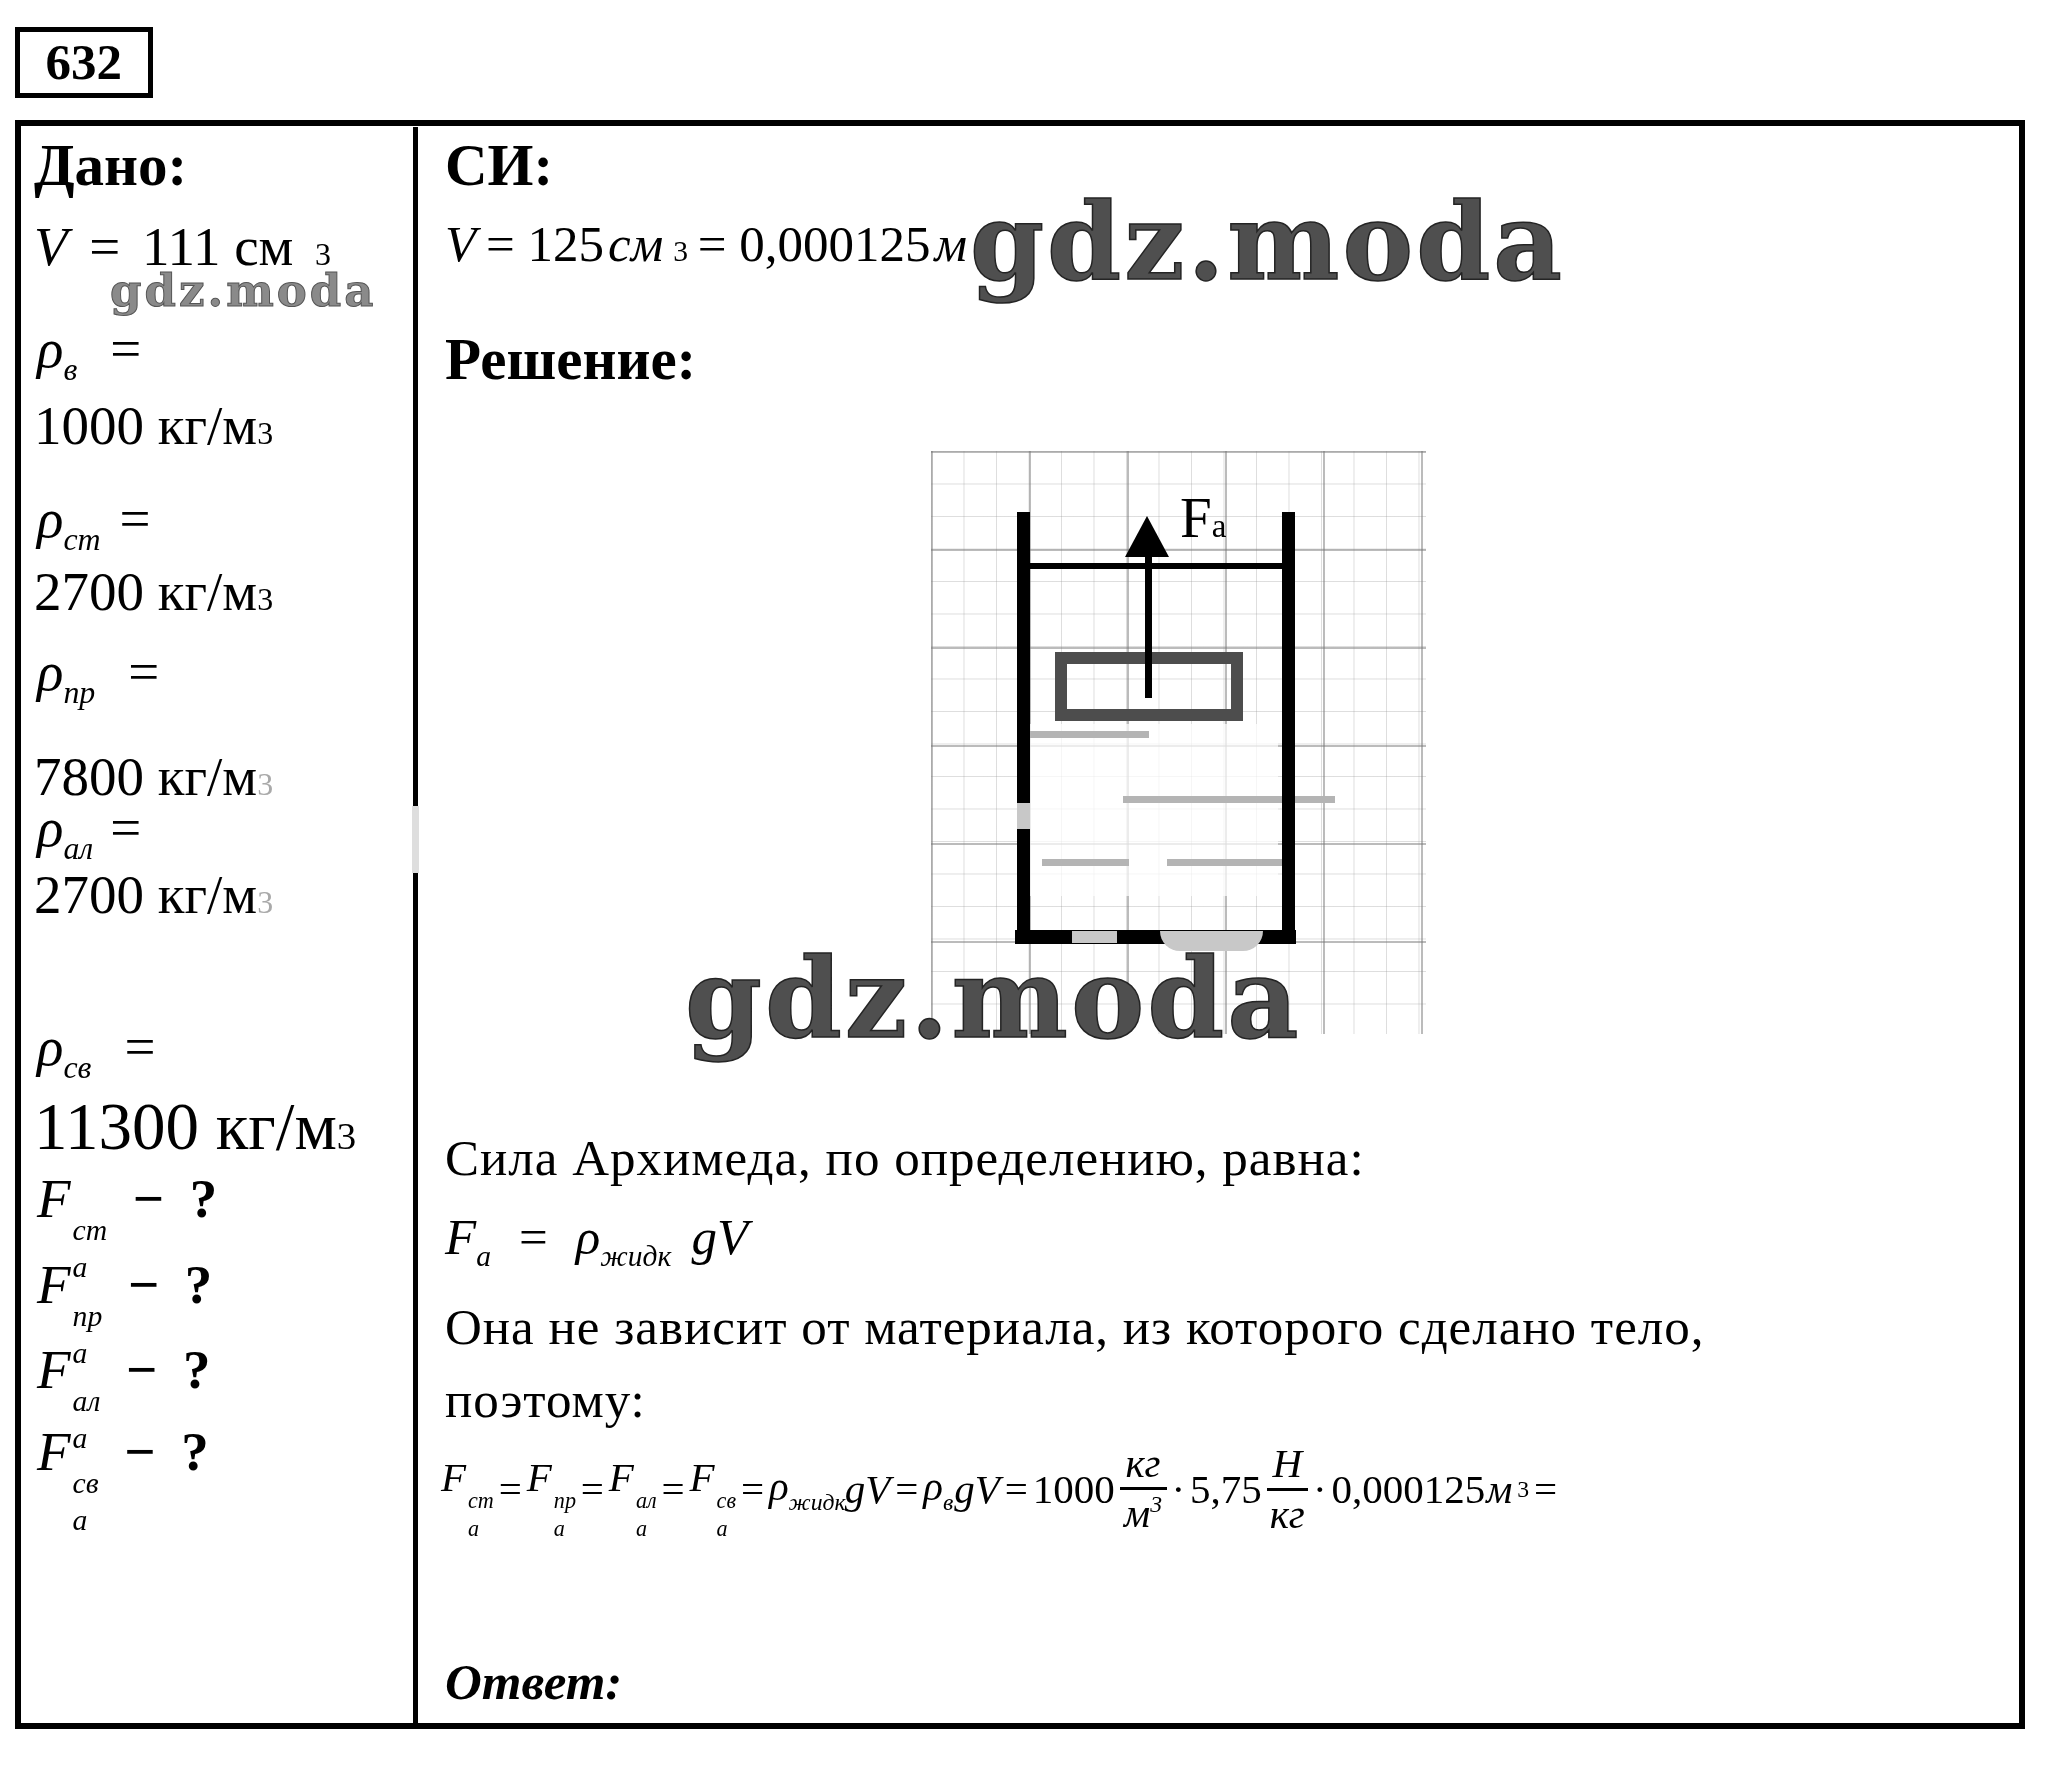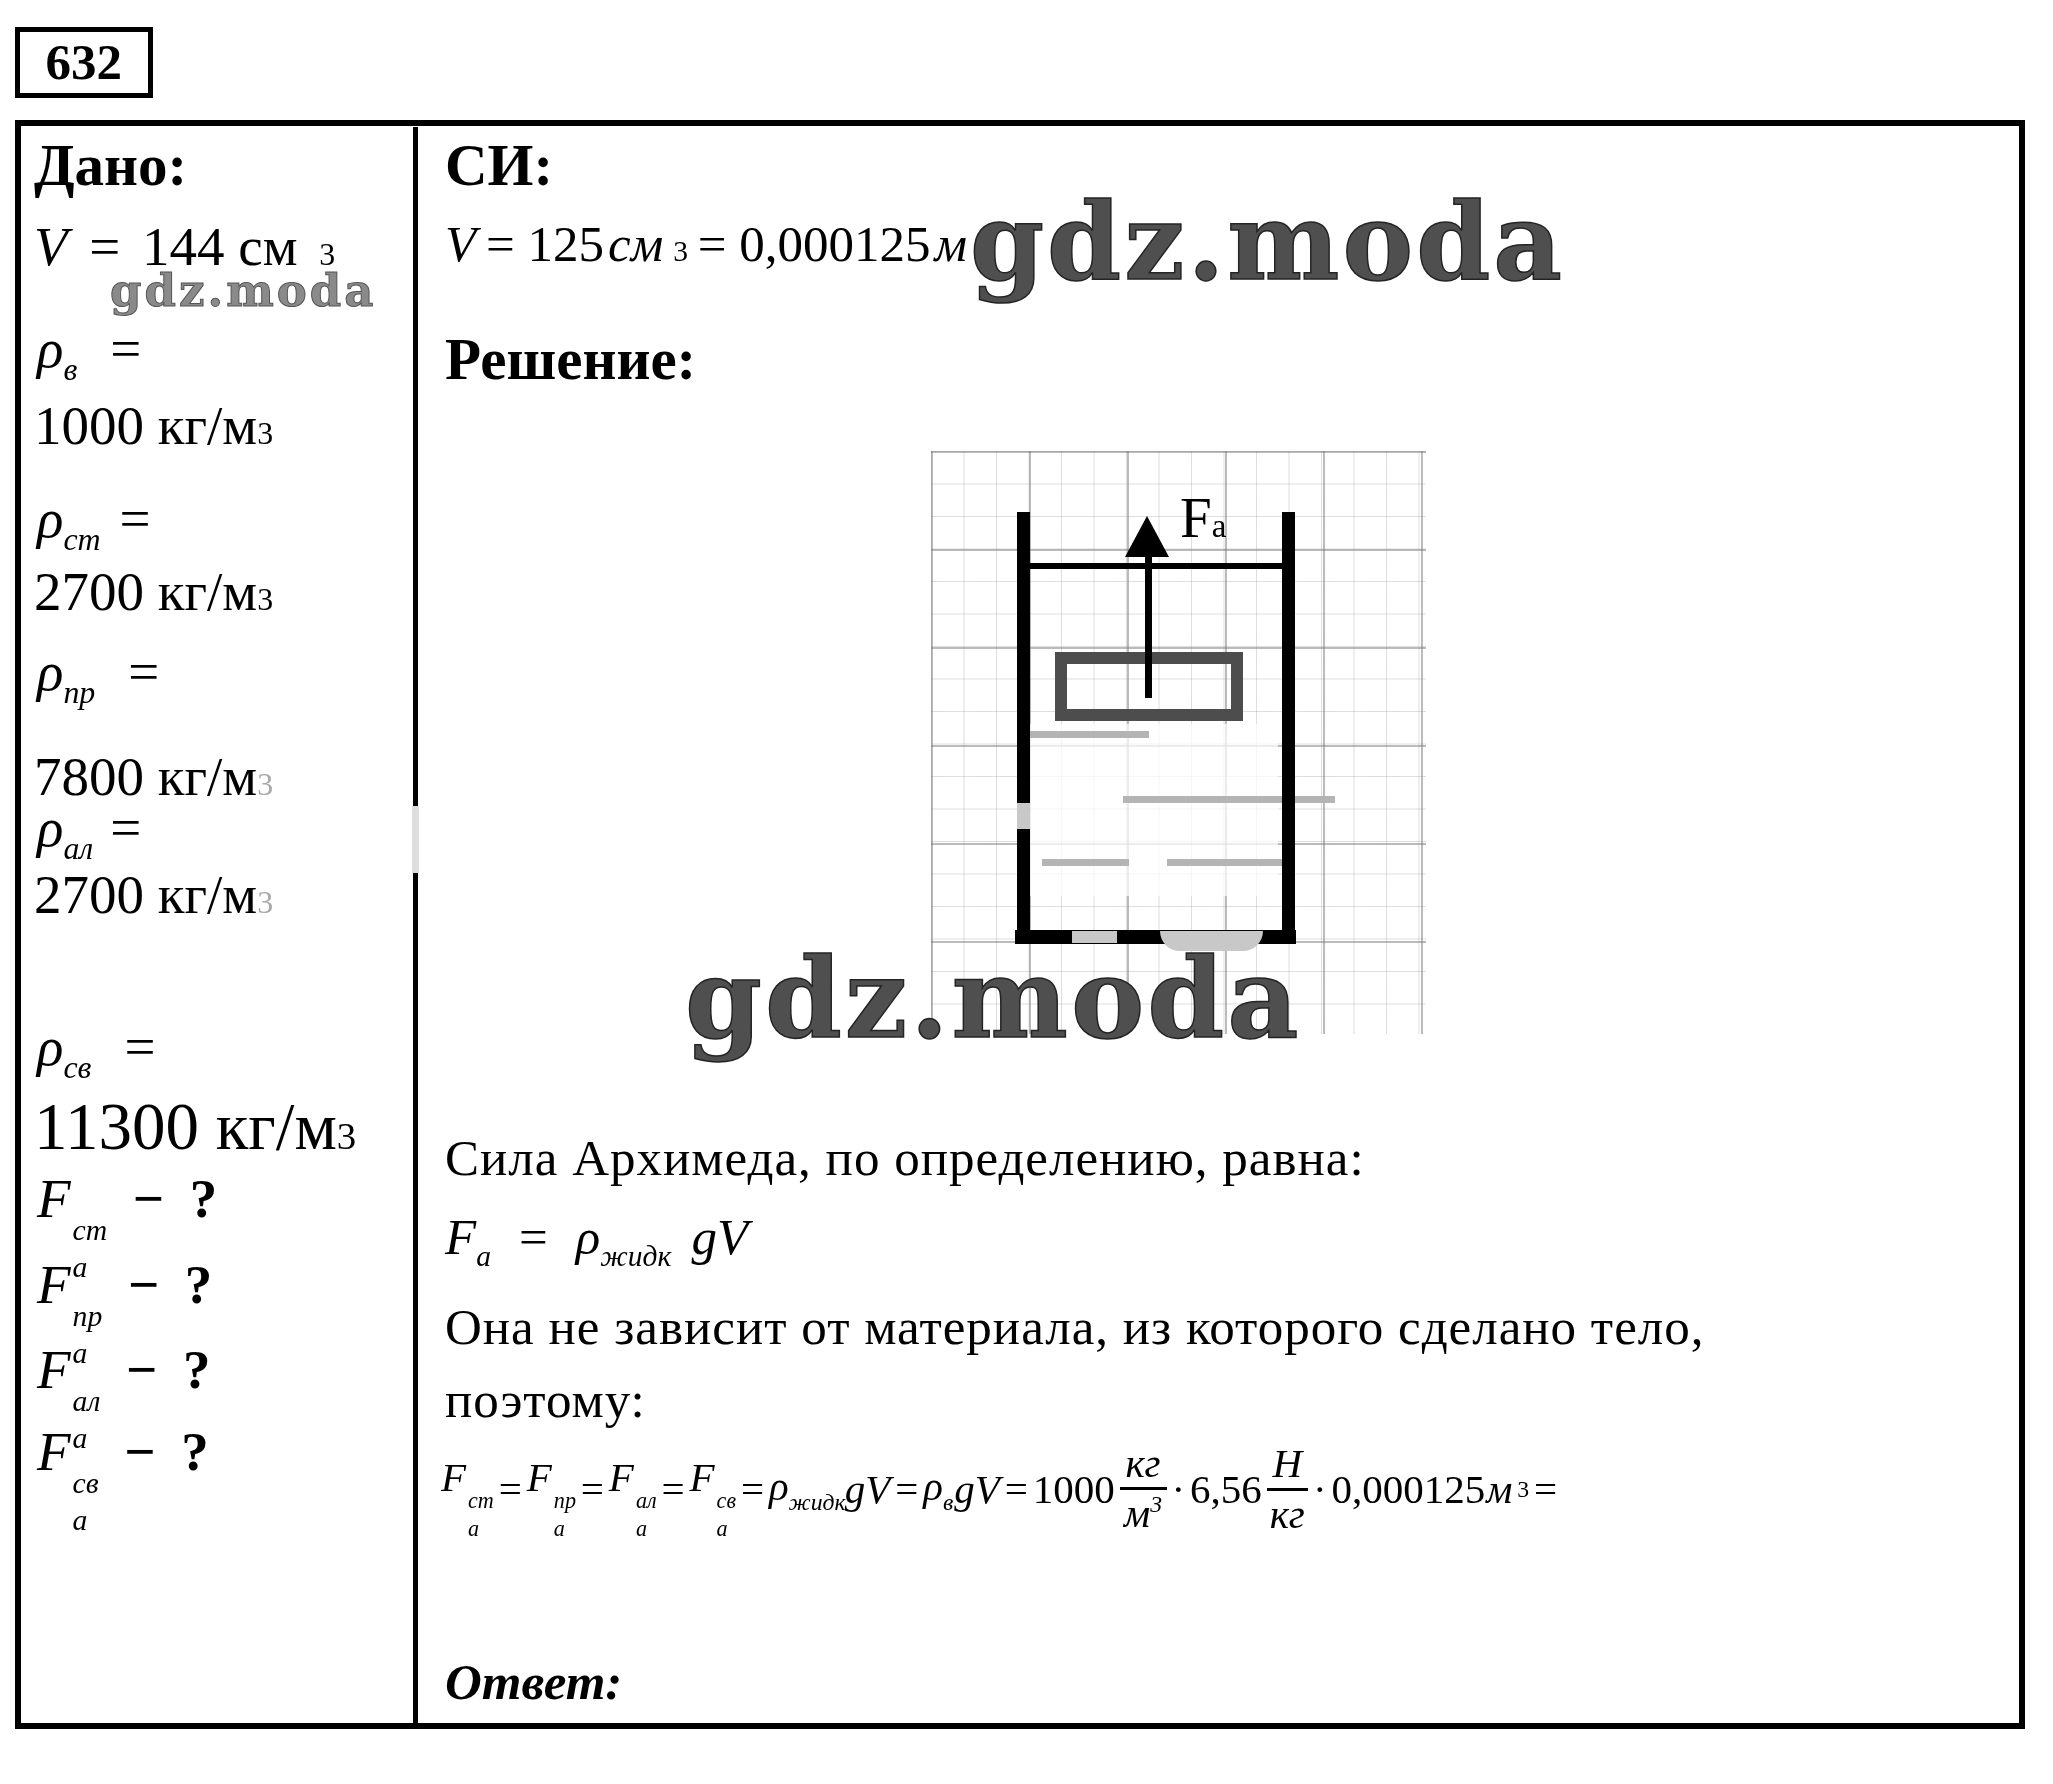--- a/index.html
+++ b/index.html
@@ -56,21 +56,21 @@
 
   <div class="abs tbl"></div>
   <div class="abs divider"></div>
   <div class="abs divider-gap"></div>
 
   <div class="abs b" style="left:34px;top:131px;font-size:59px;">Дано:</div>
 
   <div class="abs row" style="left:34px;top:215px;font-size:55px;gap:21.7px;">
     <span class="i">V</span>
     <span>=</span>
-    <span>144 см</span>
+    <span>111 см</span>
     <span class="sup">3</span>
   </div>
 
   <div class="abs wm wm-light" style="left:110px;top:264px;font-size:45px;">gdz.moda</div>
 
   <div class="abs row" style="left:37px;top:317px;font-size:55px;gap:33px;">
     <span><span class="i">ρ</span><span class="sub i">в</span></span>
     <span>=</span>
   </div>
   <div class="abs row" style="left:34px;top:394px;font-size:55px;">
@@ -230,21 +230,21 @@
     <span>=</span>
     <span><span class="i">ρ</span><span class="sub i">в</span></span>
     <span class="i" style="margin-left:-3.9px;">gV</span>
     <span>=</span>
     <span>1000</span>
     <span class="frac i">
       <span class="n">кг</span>
       <span class="d"><span class="i">м</span><span class="sup">3</span></span>
     </span>
     <span>·</span>
-    <span>6,56</span>
+    <span>5,75</span>
     <span class="frac i">
       <span class="n">Н</span>
       <span class="d">кг</span>
     </span>
     <span>·</span>
     <span>0,000125</span>
     <span class="i" style="margin-left:-3.9px;">м</span>
     <span class="sup">3</span>
     <span>=</span>
   </div>

